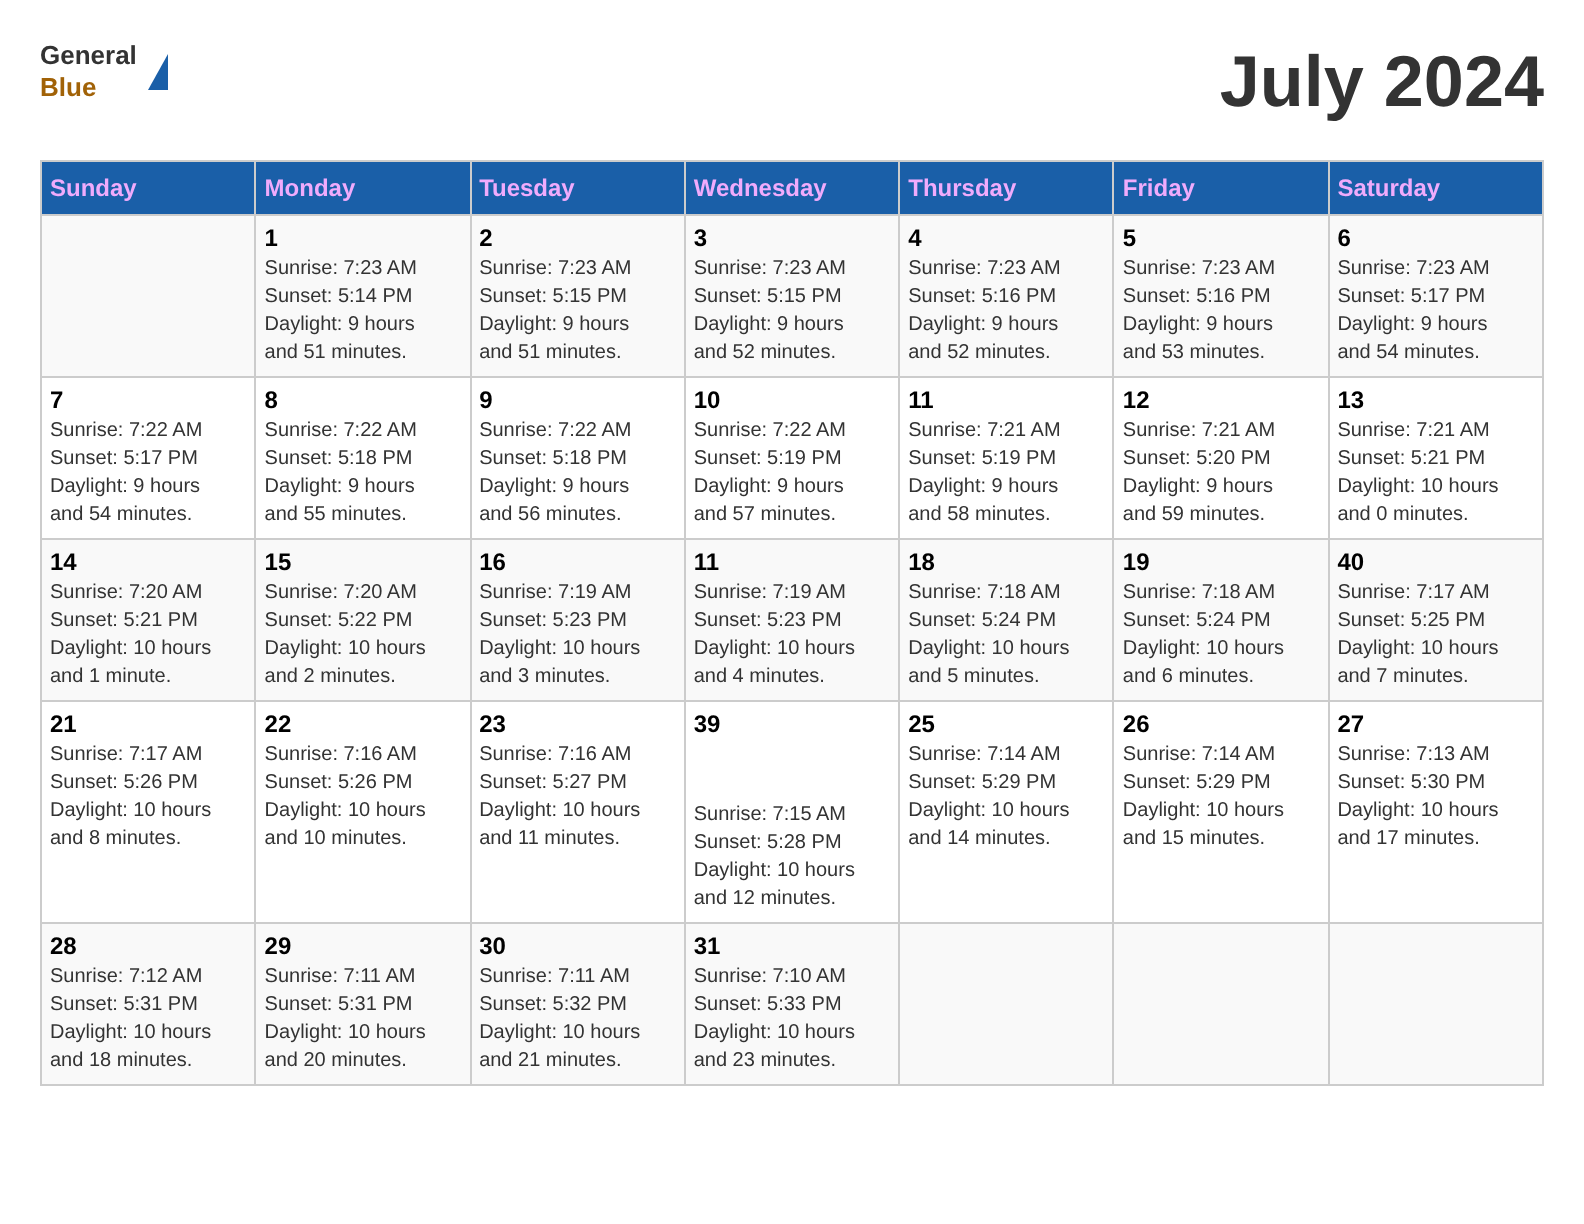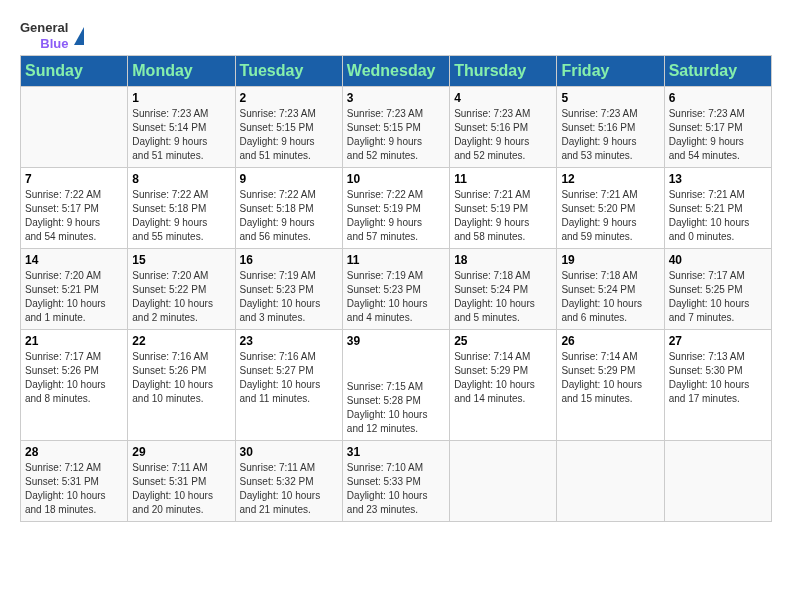--- a/index.html
+++ b/index.html
@@ -7,37 +7,37 @@
       font-family: Arial, sans-serif;
       background: #fff;
       width: 792px;
       min-height: 612px;
       padding: 20px;
     }
     .header {
       display: flex;
       justify-content: space-between;
       align-items: flex-start;
-      margin-bottom: 4px;
+      margin-bottom: 18px;
     }
     .logo {
       display: flex;
       align-items: center;
       gap: 4px;
     }
     .logo-text {
       display: flex;
       flex-direction: column;
       font-size: 13px;
       font-weight: bold;
       color: #333;
       line-height: 1.2;
     }
     .logo-text .general { color: #333; }
-    .logo-text .blue { color: #8b5cf6; text-align: right; }
+    .logo-text .blue { color: #a16207; }
     .logo-triangle {
       width: 0;
       height: 0;
       border-left: 10px solid transparent;
       border-bottom: 18px solid #1a5fa8;
       margin-left: 2px;
     }
     .title-block {
       text-align: right;
     }
@@ -50,24 +50,24 @@
       font-size: 15px;
       color: #555;
     }
     table {
       width: 100%;
       border-collapse: collapse;
       font-size: 11px;
     }
     thead tr th {
       background-color: #1a5fa8;
-      color: #86efac;
+      color: #f0abfc;
       padding: 6px 4px;
       text-align: left;
-      font-size: 16px;
+      font-size: 12px;
       border: 1px solid #ccc;
     }
     tbody tr td {
       border: 1px solid #ccc;
       vertical-align: top;
       padding: 4px 4px;
       width: calc(100% / 7);
       min-height: 80px;
     }
     .day-num {
@@ -96,20 +96,21 @@
 
 <div class="header">
   <div class="logo">
     <div class="logo-text">
       <span class="general">General</span>
       <span class="blue">Blue</span>
     </div>
     <div class="logo-triangle"></div>
   </div>
   <div class="title-block">
+    <div class="month-year">July 2024</div>
   </div>
 </div>
 
 <table>
   <thead>
     <tr>
     <th>Sunday</th>
         <th>Monday</th>
         <th>Tuesday</th>
         <th>Wednesday</th>

